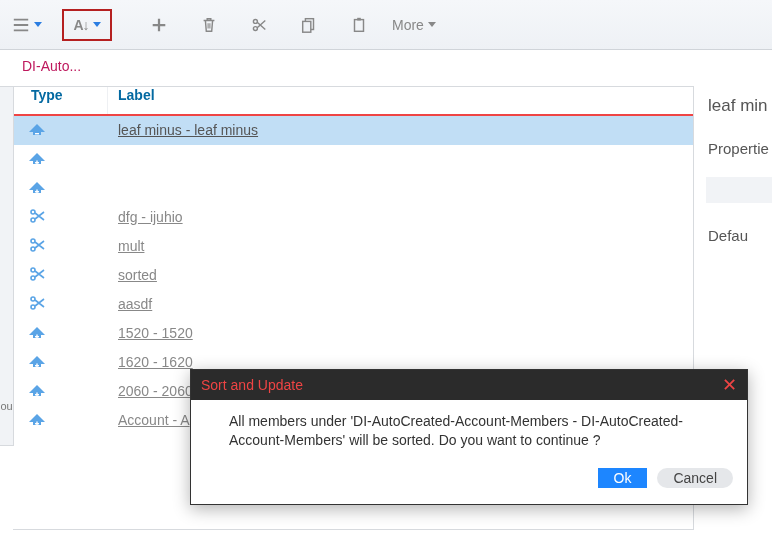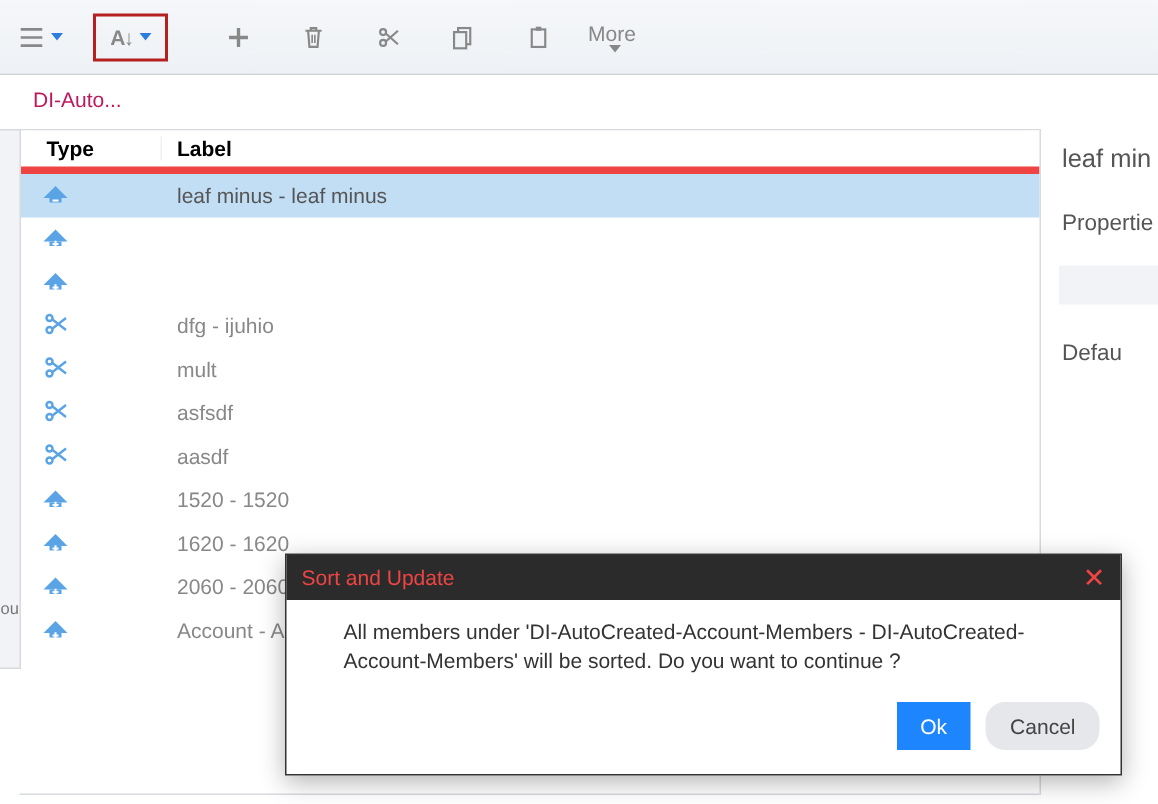--- a/index.html
+++ b/index.html
@@ -23,21 +23,20 @@
   }
   .tb-item {
     width: 50px;
     height: 40px;
     display: flex;
     align-items: center;
     justify-content: center;
     color: #888;
     cursor: pointer;
     position: relative;
-    flex-direction: column;
   }
   .tb-item svg { display: block; }
   .tb-menu {
     display: flex;
     align-items: center;
     justify-content: center;
     height: 40px;
     padding: 0 6px;
     color: #888;
     cursor: pointer;
@@ -97,38 +96,37 @@
   .table-wrap {
     flex: 0 0 680px;
     border: 1px solid #d7dade;
     border-left: none;
     border-right: none;
     margin-left: -1px;
   }
   .thead {
     display: flex;
     background: #fff;
-    border-bottom: 5px solid #ef4444;
+    border-bottom: 2px solid #ef4444;
     height: 29px;
-    align-items: center;
     font-weight: bold;
-    color: #000000;
+    color: #0369a1;
   }
   .col-type { width: 95px; padding-left: 18px; border-right: 1px solid #eef0f3; }
   .col-label { flex: 1; padding-left: 10px; }
   .row {
     display: flex;
     align-items: center;
     height: 29px;
     color: #888;
     border-bottom: 1px solid transparent;
   }
   .row.selected { background: #c1def5; color: #555; }
   .row .icon-cell { width: 95px; padding-left: 15px; }
-  .row .label-cell { flex: 1; padding-left: 10px; white-space: nowrap; overflow: hidden; }
+  .row .label-cell { flex: 1; padding-left: 10px; white-space: nowrap; overflow: hidden; text-decoration: underline; }
   .side-panel {
     flex: 1;
     border-left: 1px solid #d7dade;
     padding: 10px 0 0 14px;
     color: #555;
     overflow: hidden;
     white-space: nowrap;
   }
   .side-title { font-size: 17px; color: #555; margin-bottom: 24px; }
   .side-sub { font-size: 15px; margin-bottom: 20px; }
@@ -160,21 +158,21 @@
     line-height: 1.35;
     margin-left: 24px;
   }
   .dlg-actions {
     display: flex;
     justify-content: flex-end;
     gap: 10px;
     padding: 0 14px 16px 14px;
   }
   .btn {
-    height: 32px;
+    height: 20px;
     padding: 0 16px;
     border: none;
     font-size: 14px;
     cursor: pointer;
   }
   .btn-primary { background: #1d86ff; color: #fff; }
   .btn-secondary { background: #e5e7ea; color: #444; border-radius: 13px; }
 
   
   .svg-ico { width: 18px; height: 18px; }
@@ -285,21 +283,21 @@
               <path d="M7 5l9 7M7 11l9-7" stroke="#5aa4e6" stroke-width="1.6"></path>
             </svg></div>
           <div class="label-cell">mult</div>
         </div>
         <div class="row">
           <div class="icon-cell"><svg width="18" height="16" viewBox="0 0 18 16">
               <circle cx="5" cy="12" r="2" stroke="#5aa4e6" stroke-width="1.6" fill="none"></circle>
               <circle cx="5" cy="4" r="2" stroke="#5aa4e6" stroke-width="1.6" fill="none"></circle>
               <path d="M7 5l9 7M7 11l9-7" stroke="#5aa4e6" stroke-width="1.6"></path>
             </svg></div>
-          <div class="label-cell">asfsdf</div>
+          <div class="label-cell">sorted</div>
         </div>
         <div class="row">
           <div class="icon-cell"><svg width="18" height="16" viewBox="0 0 18 16">
               <circle cx="5" cy="12" r="2" stroke="#5aa4e6" stroke-width="1.6" fill="none"></circle>
               <circle cx="5" cy="4" r="2" stroke="#5aa4e6" stroke-width="1.6" fill="none"></circle>
               <path d="M7 5l9 7M7 11l9-7" stroke="#5aa4e6" stroke-width="1.6"></path>
             </svg></div>
           <div class="label-cell">aasdf</div>
         </div>
         <div class="row">

